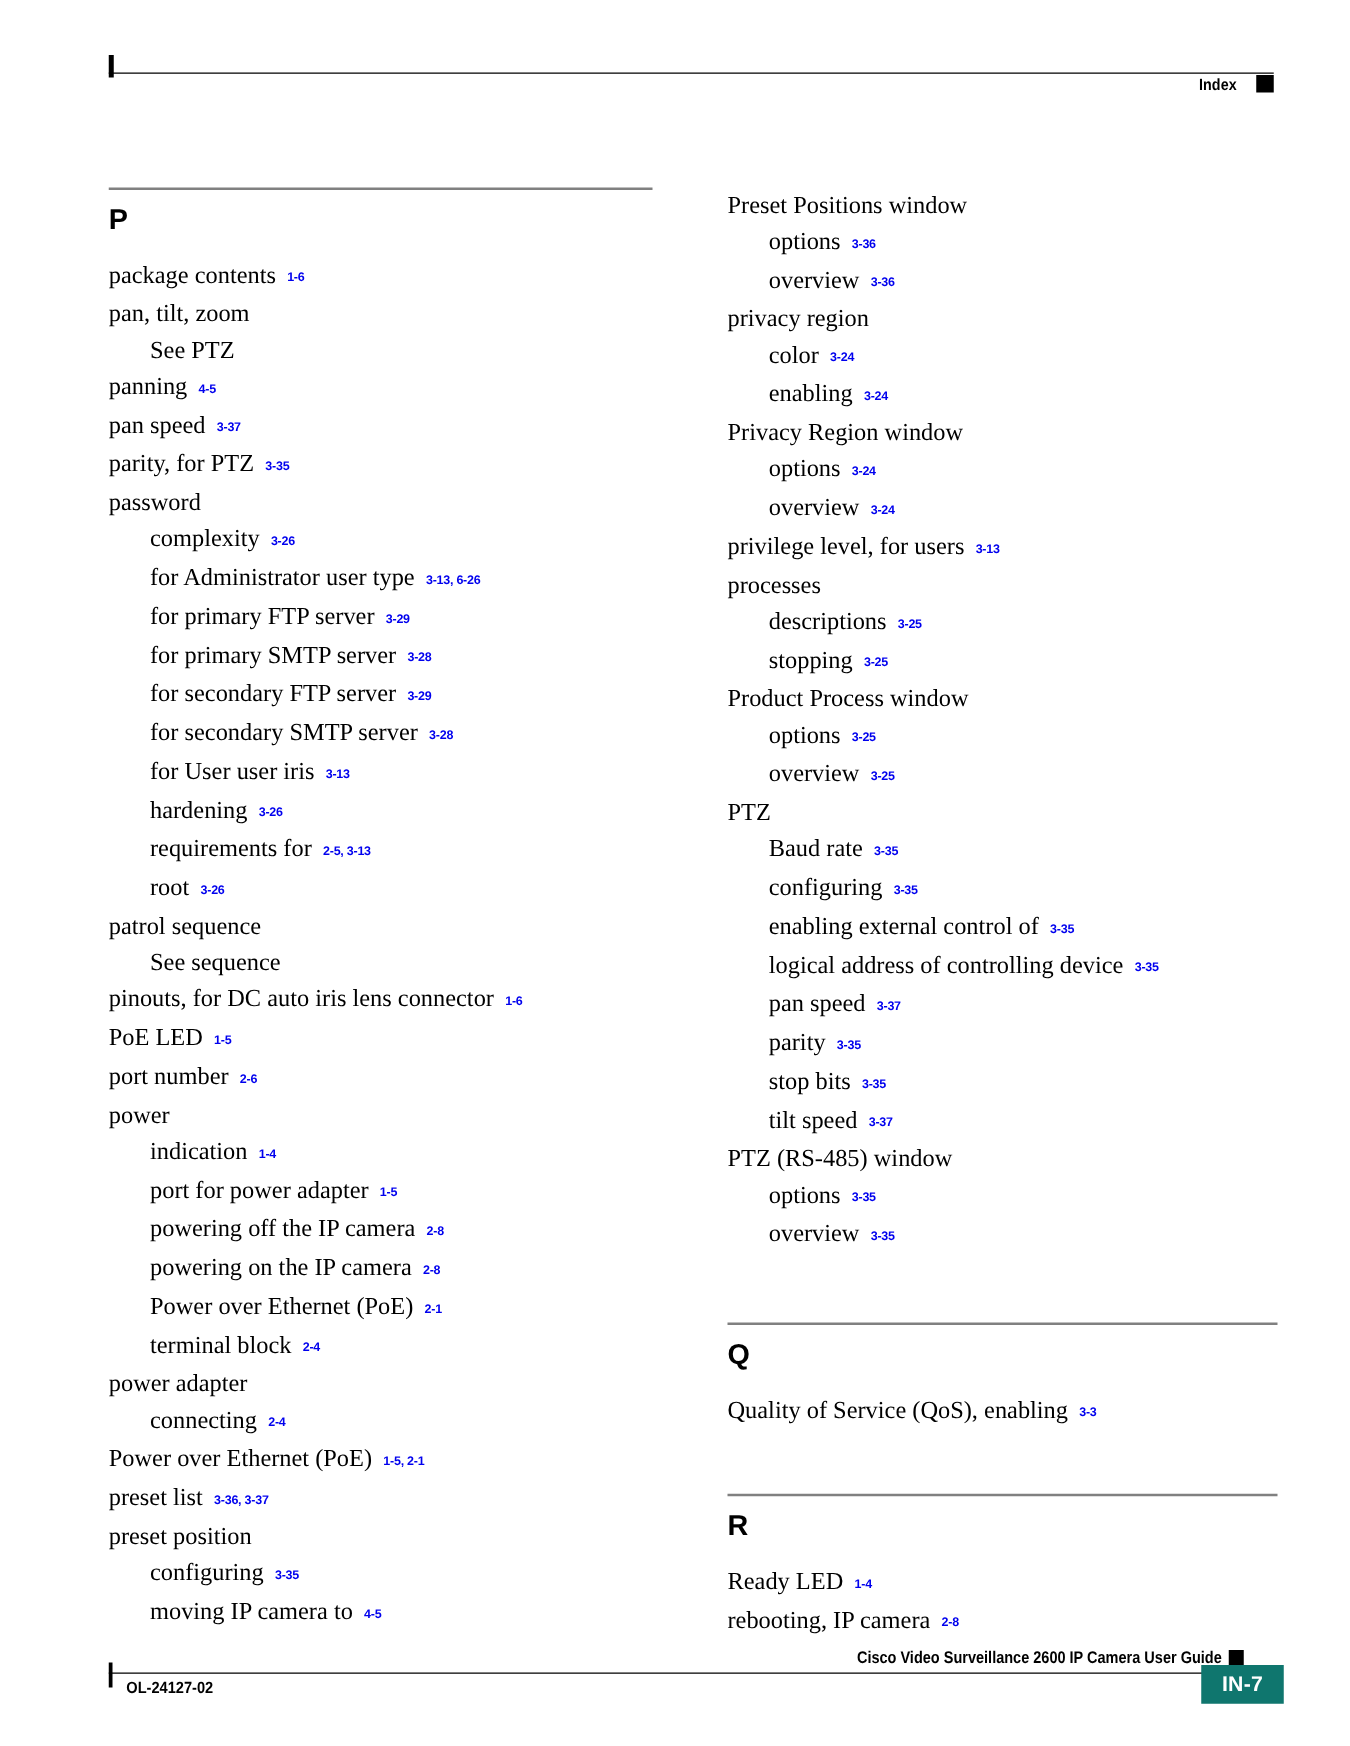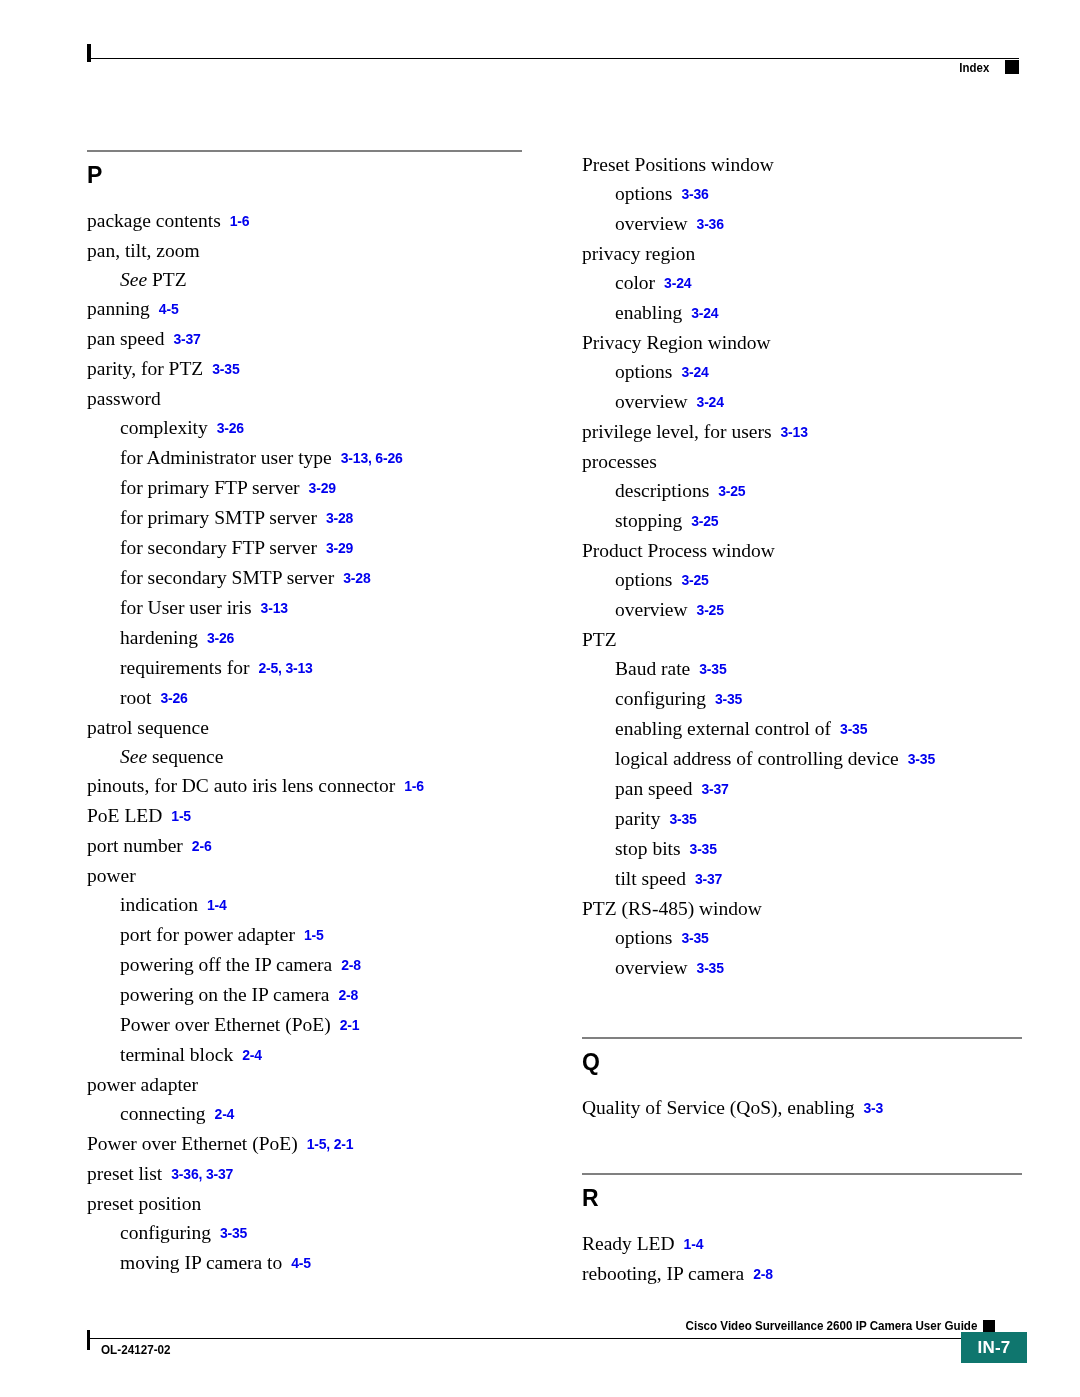--- a/index.html
+++ b/index.html
@@ -92,26 +92,25 @@
     font-size: 19.5px;
     line-height: 29px;
     white-space: nowrap;
     color: #000000;
   }
   .entry.lvl1 { padding-left: 0px; }
   .entry.lvl2 { padding-left: 33px; }
 
   .entry .term { }
   .entry .see-word {
-    font-style: italic;
   }
   .entry .refs {
     font-family: "Liberation Sans", "DejaVu Sans", sans-serif;
     font-weight: bold;
-    font-size: 14px;
+    font-size: 10px;
     color: #0000EE;
     margin-left: 9px;
     letter-spacing: -0.2px;
     vertical-align: 1px;
   }
 
   .section-gap-q  { margin-top: 54px; }
   .section-gap-r  { margin-top: 50px; }
 
   

